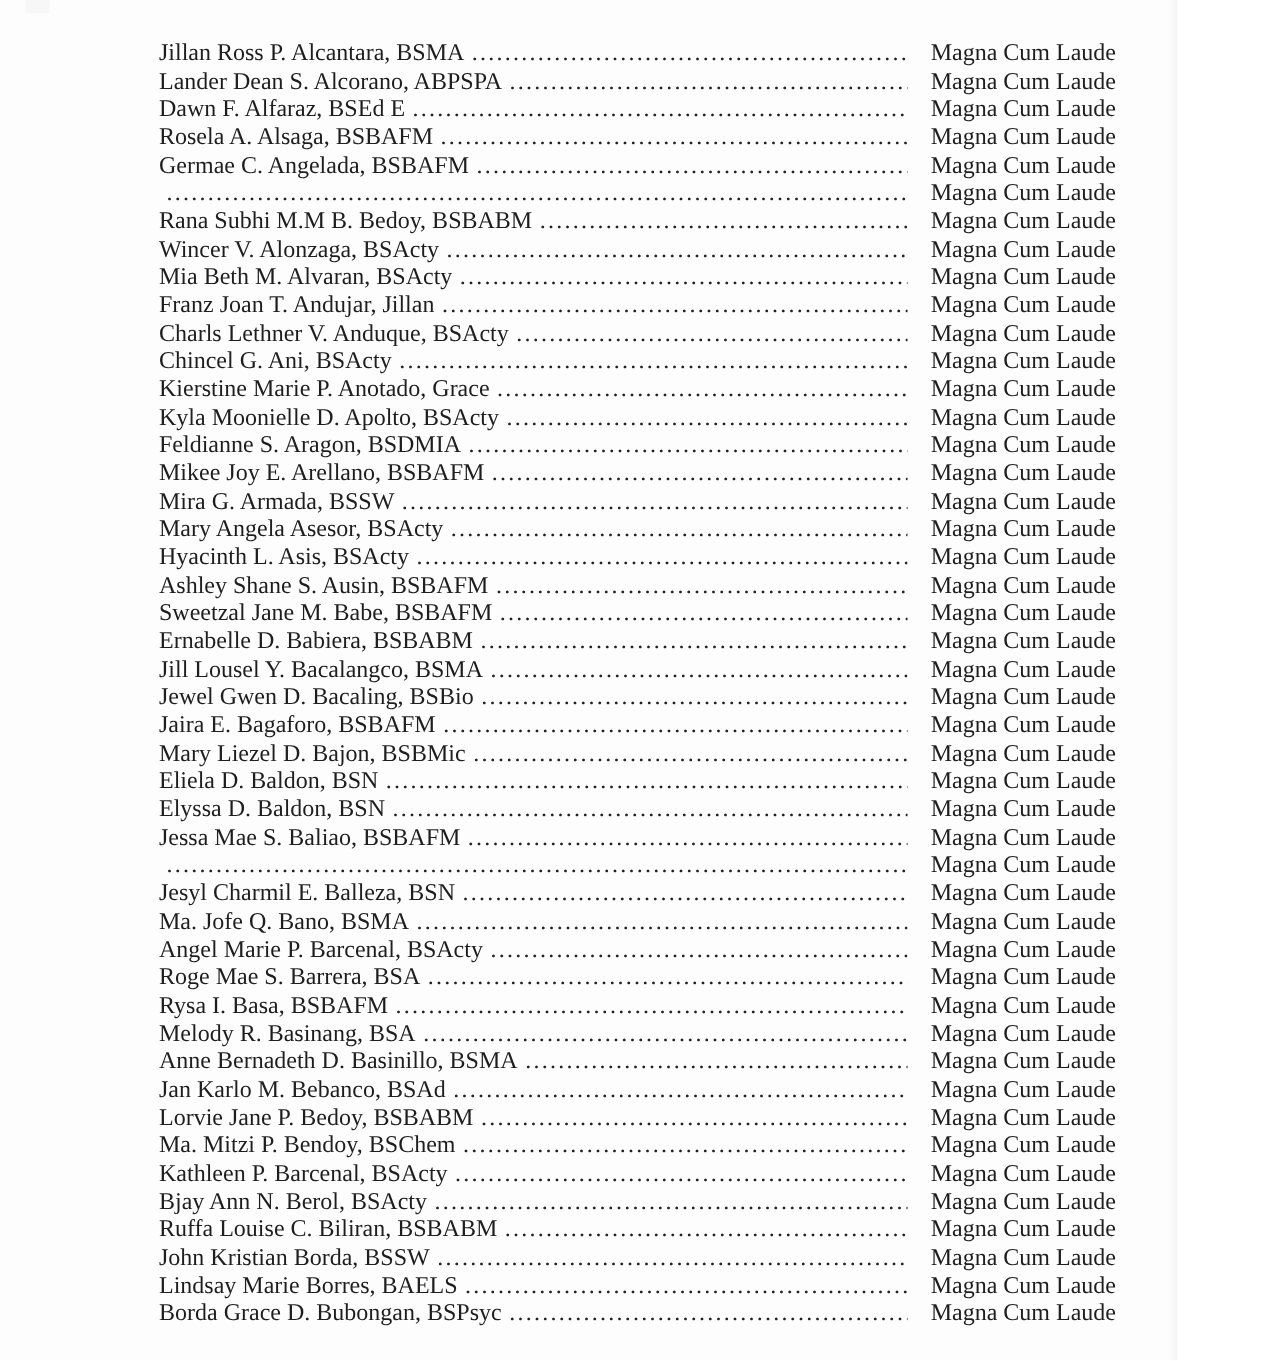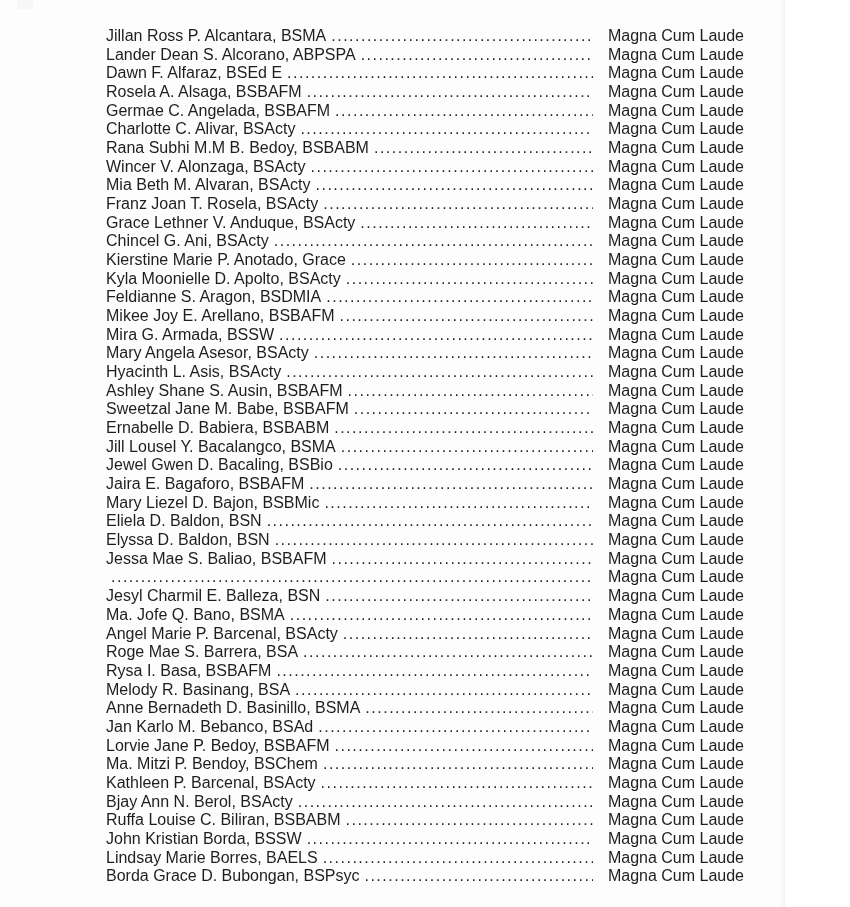--- a/index.html
+++ b/index.html
@@ -6,21 +6,21 @@
     margin: 0;
     padding: 0;
     background: #ffffff;
   }
   .page {
     position: relative;
     width: 785px;
     height: 907px;
     background: #fdfdfd;
     overflow: hidden;
-    font-family: Liberation Sans, sans-serif;
+    font-family: Liberation Serif, serif;
     color: #1e1e1e;
   }
   .scan-edge-right {
     position: absolute;
     top: 0;
     right: 0;
     width: 6px;
     height: 100%;
     background: linear-gradient(to right, rgba(0,0,0,0), rgba(0,0,0,0.035));
     pointer-events: none;
@@ -91,46 +91,45 @@
         <span class="student">Rosela A. Alsaga, BSBAFM</span>
         <span class="dots">................................................................................................................................................................</span>
         <span class="honor">Magna Cum Laude</span>
       </div>
       <div class="row">
         <span class="student">Germae C. Angelada, BSBAFM</span>
         <span class="dots">................................................................................................................................................................</span>
         <span class="honor">Magna Cum Laude</span>
       </div>
       <div class="row">
-        <span class="student">Charlotte C. Alivar, BSActy</span>
         <span class="dots">................................................................................................................................................................</span>
         <span class="honor">Magna Cum Laude</span>
       </div>
       <div class="row">
         <span class="student">Rana Subhi M.M B. Bedoy, BSBABM</span>
         <span class="dots">................................................................................................................................................................</span>
         <span class="honor">Magna Cum Laude</span>
       </div>
       <div class="row">
         <span class="student">Wincer V. Alonzaga, BSActy</span>
         <span class="dots">................................................................................................................................................................</span>
         <span class="honor">Magna Cum Laude</span>
       </div>
       <div class="row">
         <span class="student">Mia Beth M. Alvaran, BSActy</span>
         <span class="dots">................................................................................................................................................................</span>
         <span class="honor">Magna Cum Laude</span>
       </div>
       <div class="row">
-        <span class="student">Franz Joan T. Rosela, BSActy</span>
-        <span class="dots">................................................................................................................................................................</span>
-        <span class="honor">Magna Cum Laude</span>
-      </div>
-      <div class="row">
-        <span class="student">Grace Lethner V. Anduque, BSActy</span>
+        <span class="student">Franz Joan T. Andujar, Jillan</span>
+        <span class="dots">................................................................................................................................................................</span>
+        <span class="honor">Magna Cum Laude</span>
+      </div>
+      <div class="row">
+        <span class="student">Charls Lethner V. Anduque, BSActy</span>
         <span class="dots">................................................................................................................................................................</span>
         <span class="honor">Magna Cum Laude</span>
       </div>
       <div class="row">
         <span class="student">Chincel G. Ani, BSActy</span>
         <span class="dots">................................................................................................................................................................</span>
         <span class="honor">Magna Cum Laude</span>
       </div>
       <div class="row">
         <span class="student">Kierstine Marie P. Anotado, Grace</span>
@@ -255,21 +254,21 @@
         <span class="student">Anne Bernadeth D. Basinillo, BSMA</span>
         <span class="dots">................................................................................................................................................................</span>
         <span class="honor">Magna Cum Laude</span>
       </div>
       <div class="row">
         <span class="student">Jan Karlo M. Bebanco, BSAd</span>
         <span class="dots">................................................................................................................................................................</span>
         <span class="honor">Magna Cum Laude</span>
       </div>
       <div class="row">
-        <span class="student">Lorvie Jane P. Bedoy, BSBAFM</span>
+        <span class="student">Lorvie Jane P. Bedoy, BSBABM</span>
         <span class="dots">................................................................................................................................................................</span>
         <span class="honor">Magna Cum Laude</span>
       </div>
       <div class="row">
         <span class="student">Ma. Mitzi P. Bendoy, BSChem</span>
         <span class="dots">................................................................................................................................................................</span>
         <span class="honor">Magna Cum Laude</span>
       </div>
       <div class="row">
         <span class="student">Kathleen P. Barcenal, BSActy</span>

